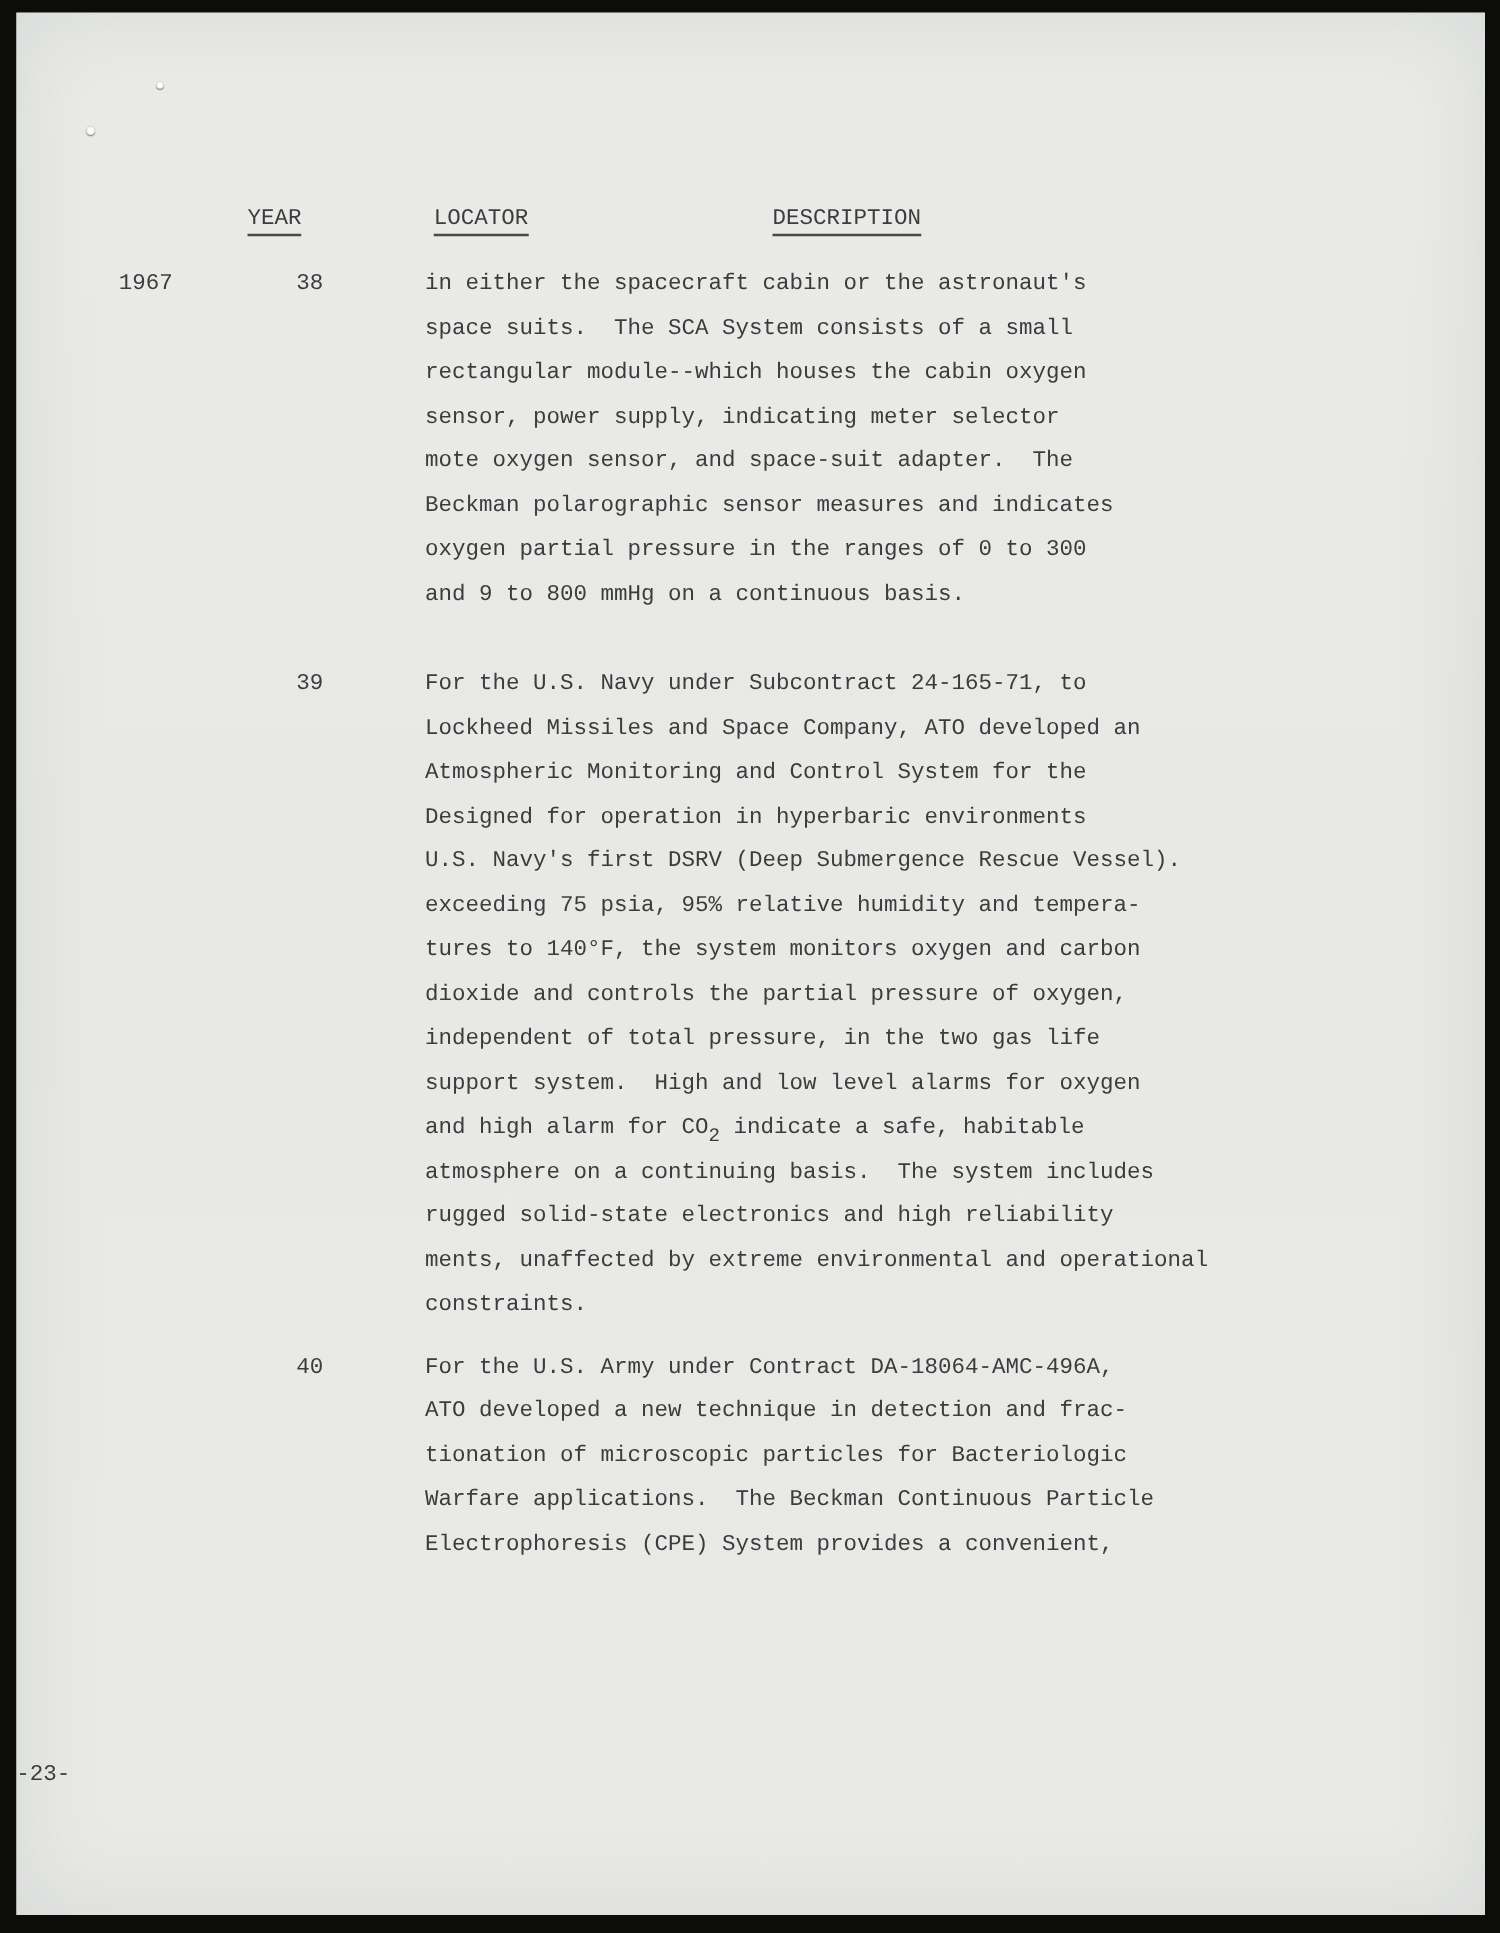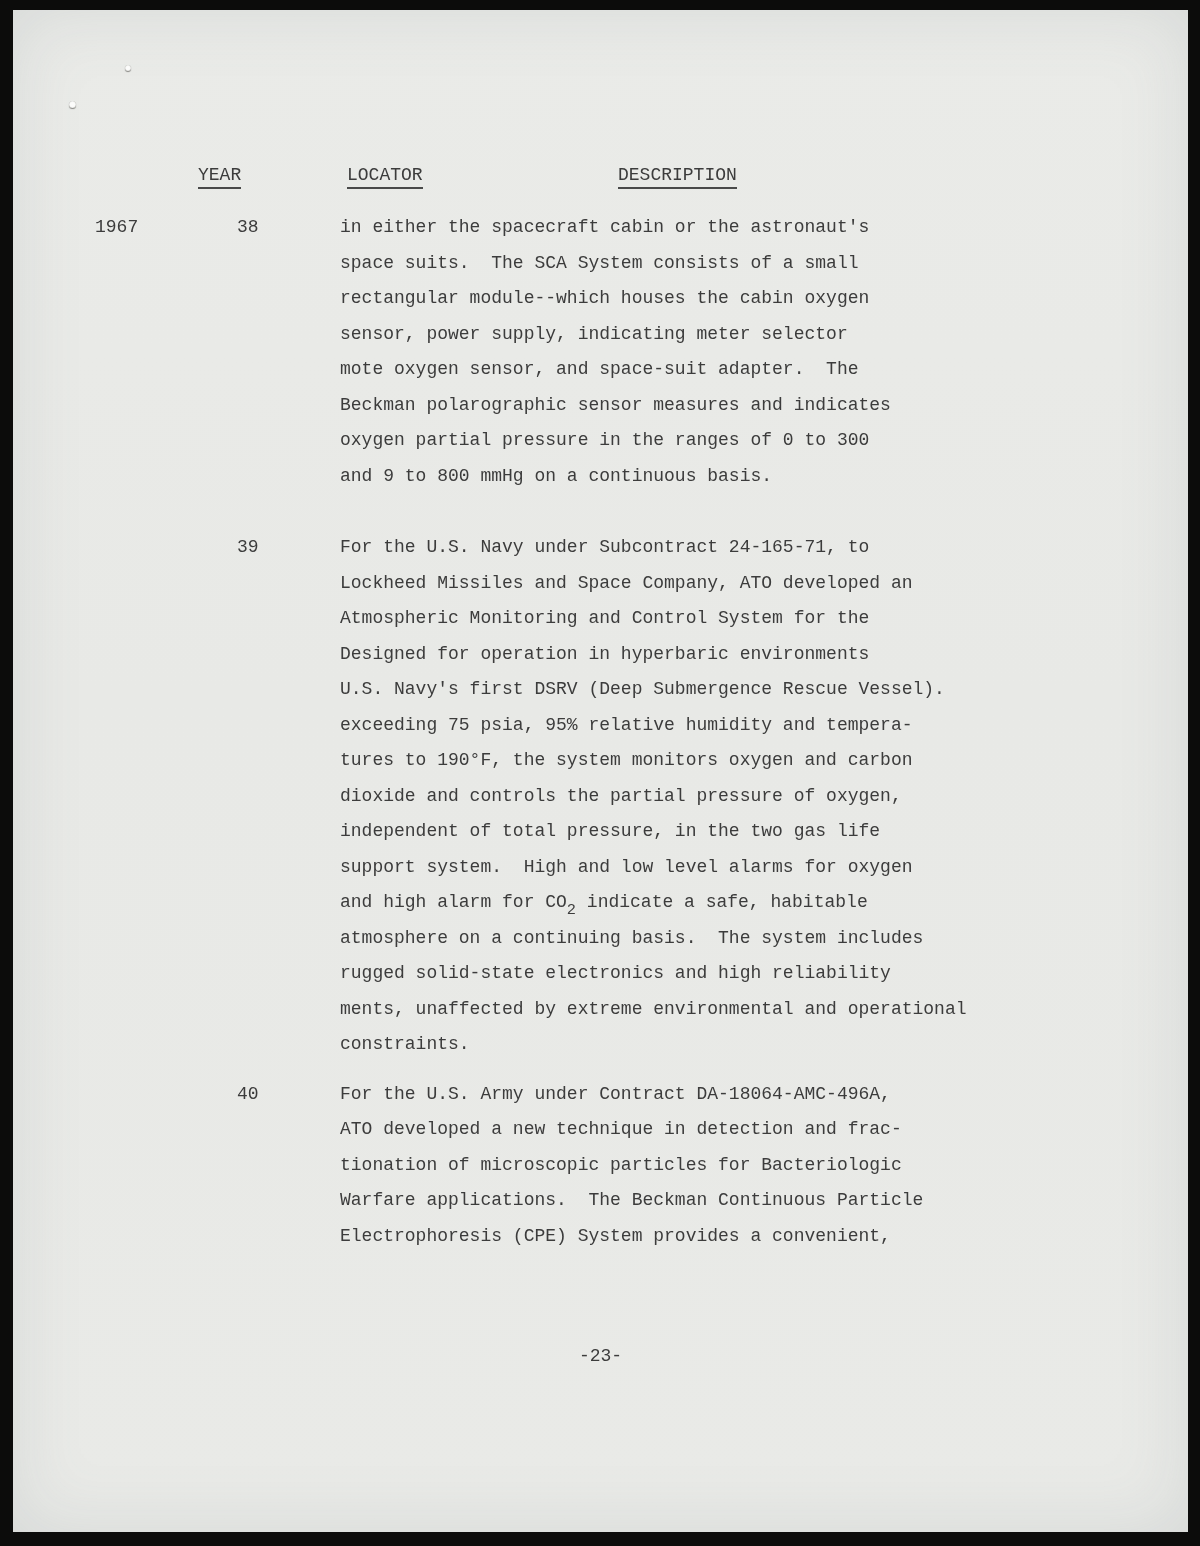--- a/index.html
+++ b/index.html
@@ -68,24 +68,23 @@
     line-height: 35.5px;
     height: 35.5px;
   }
   .line sub {
     font-size: 0.85em;
     line-height: 0;
     vertical-align: -7px;
   }
   .page-number {
     position: absolute;
-    top: 1336px;
+    top: 1400px;
     left: 0;
     width: 100%;
-    text-align: center;
     white-space: pre;
     font-family: Liberation Mono, monospace;
   }
 </style>
 </head>
 <body>
 
 <div class="paper">
   <div class="hole hole-1"></div>
   <div class="hole hole-2"></div>
@@ -115,21 +114,21 @@
   <div class="entry">
     <div class="cell year"></div>
     <div class="cell locator">39</div>
     <div class="cell lines">
           <div class="line">For the U.S. Navy under Subcontract 24-165-71, to</div>
           <div class="line">Lockheed Missiles and Space Company, ATO developed an</div>
           <div class="line">Atmospheric Monitoring and Control System for the</div>
           <div class="line">Designed for operation in hyperbaric environments</div>
           <div class="line">U.S. Navy's first DSRV (Deep Submergence Rescue Vessel).</div>
           <div class="line">exceeding 75 psia, 95% relative humidity and tempera-</div>
-          <div class="line">tures to 190°F, the system monitors oxygen and carbon</div>
+          <div class="line">tures to 140°F, the system monitors oxygen and carbon</div>
           <div class="line">dioxide and controls the partial pressure of oxygen,</div>
           <div class="line">independent of total pressure, in the two gas life</div>
           <div class="line">support system.  High and low level alarms for oxygen</div>
           <div class="line">and high alarm for CO<sub>2</sub> indicate a safe, habitable</div>
           <div class="line">atmosphere on a continuing basis.  The system includes</div>
           <div class="line">rugged solid-state electronics and high reliability</div>
           <div class="line">ments, unaffected by extreme environmental and operational</div>
           <div class="line">constraints.</div>
         </div>
   </div>

